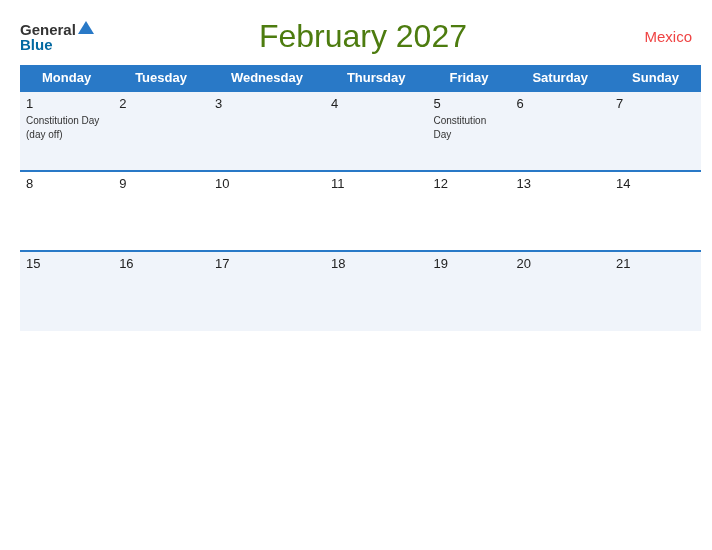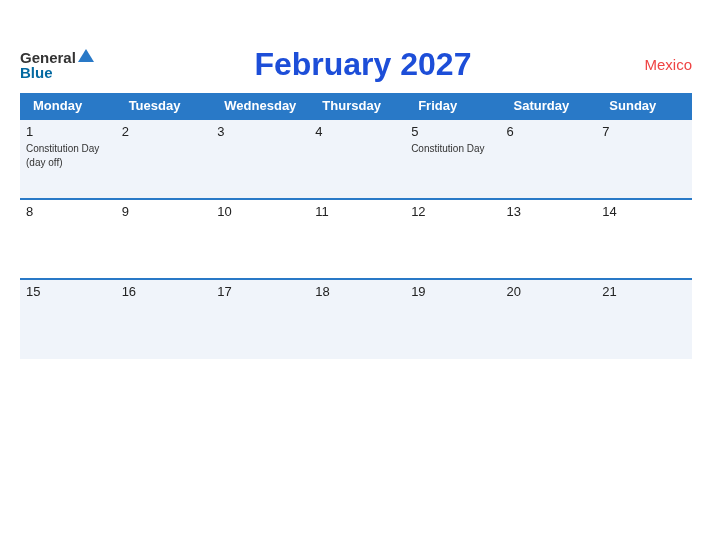--- a/index.html
+++ b/index.html
@@ -8,21 +8,20 @@
       background: #fff;
       width: 712px;
       height: 550px;
       overflow: hidden;
     }
     .page {
       width: 712px;
       height: 516px;
       background: #fff;
       padding: 18px 20px 10px 20px;
-      margin-top: 28px;
     }
     .header {
       display: flex;
       align-items: center;
       justify-content: space-between;
       margin-bottom: 10px;
     }
     .logo {
       display: flex;
       flex-direction: column;
@@ -51,41 +50,41 @@
       vertical-align: middle;
       position: relative;
       top: -2px;
     }
     .logo-top-row {
       display: flex;
       align-items: center;
     }
     .title {
       font-size: 32px;
-      font-weight: bold;
-      color: #1d4ed8;
+      font-weight: normal;
+      color: #4d7c0f;
       text-align: center;
       flex: 1;
     }
     .country {
       font-size: 15px;
       color: #ef4444;
       text-align: right;
       min-width: 60px;
     }
     .calendar {
       width: 100%;
       border-collapse: collapse;
     }
     .calendar thead tr th {
       background: #2979c7;
       color: #fff;
       font-size: 13px;
       font-weight: bold;
-      padding: 5px 13px;
+      padding: 5px 22px;
       text-align: left;
       border: none;
     }
     .calendar tbody tr td {
       vertical-align: top;
       padding: 4px 6px;
       font-size: 12px;
       color: #222;
       width: calc(100% / 7);
       height: 80px;

